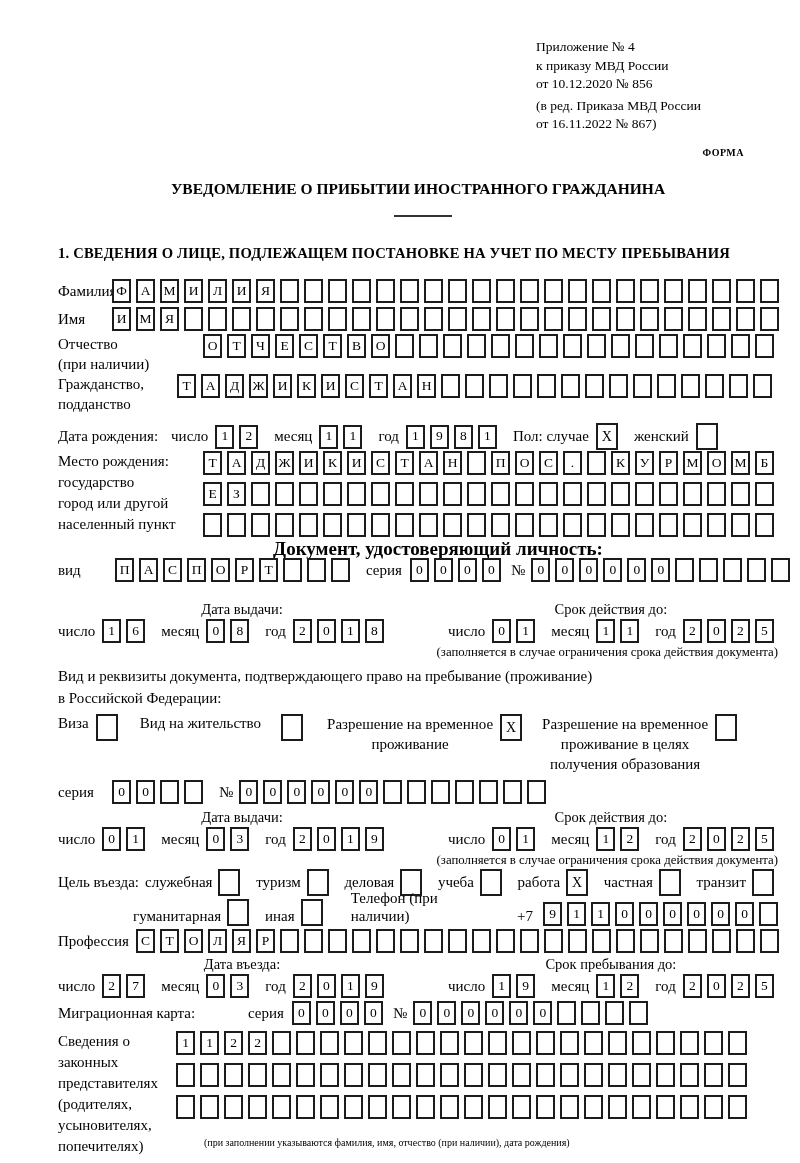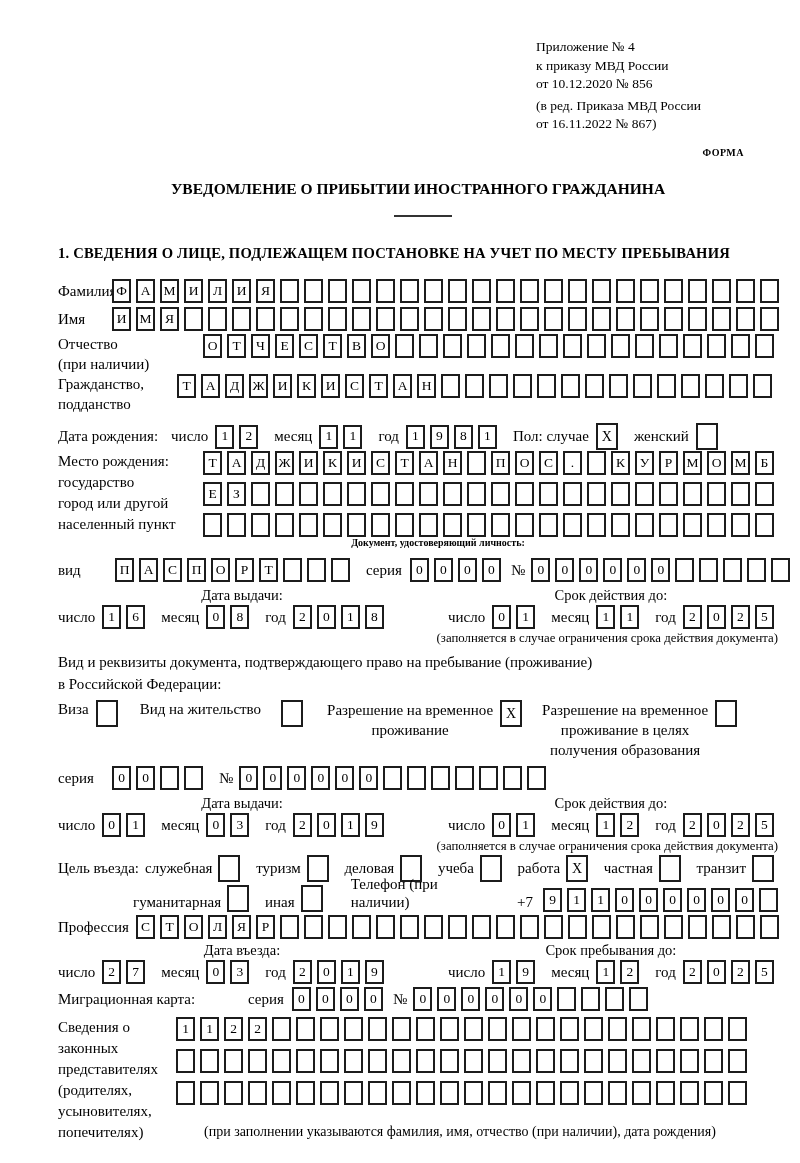--- a/index.html
+++ b/index.html
@@ -46,23 +46,23 @@
   .r-citiz .lbl { width:119px; }
 
   .r-birth { height:27px; margin-bottom:1px; gap:7px; }
   .r-birth .lead { margin-right:6px; }
   .gap-l { margin-left:9px; }
 
   .r-bplace { margin-bottom:0; }
   .r-bplace .lbl { width:145px; line-height:21px; }
   .bp-rows { display:flex; flex-direction:column; gap:7px; }
 
-  .doc-head { font-weight:bold; text-align:center; padding-left:40px; font-size:10px; height:19px; }
-
-  .r-vid { margin-top:2px; margin-bottom:4px; }
+  .doc-head { font-weight:bold; text-align:center; padding-left:40px; font-size:19px; height:19px; }
+
+  .r-vid { margin-top:2px; margin-bottom:18px; }
   .r-vid .lbl { width:57px; }
   .ml16 { margin-left:16px; } .ml10 { margin-left:10px; } .mr8 { margin-right:8px; } .mr6 { margin-right:6px; }
 
   .ds { display:flex; }
   .ds-col { display:flex; flex-direction:column; }
   .ds-left { width:368px; }
   .ds-right { margin-left:22px; }
   .ds-head { text-align:center; font-size:14.5px; height:18px; }
   .ds-row { display:flex; align-items:center; gap:7px; height:26px; }
   .ds-note { text-align:right; font-size:12.8px; margin-top:1px; height:16px; }
@@ -86,21 +86,21 @@
 
   .r-prof { margin-bottom:2px; }
   .r-prof .lbl { width:78px; }
 
   .r-mig { margin-top:2px; height:24px; margin-bottom:6px; }
   .r-mig .lbl { width:150px; margin-right:40px; }
 
   .r-reps { display:flex; align-items:flex-start; }
   .r-reps .lbl { width:118px; line-height:21px; }
   .reps-right { display:flex; flex-direction:column; gap:8px; }
-  .reps-note { font-size:14px; margin-top:10px; margin-left:28px; }
+  .reps-note { font-size:10px; margin-top:10px; margin-left:28px; }
 </style>
 </head>
 <body>
 
 <div class="page">
 
   <div class="appendix">
     <div>Приложение № 4</div>
     <div>к приказу МВД России</div>
     <div>от 10.12.2020 № 856</div>

